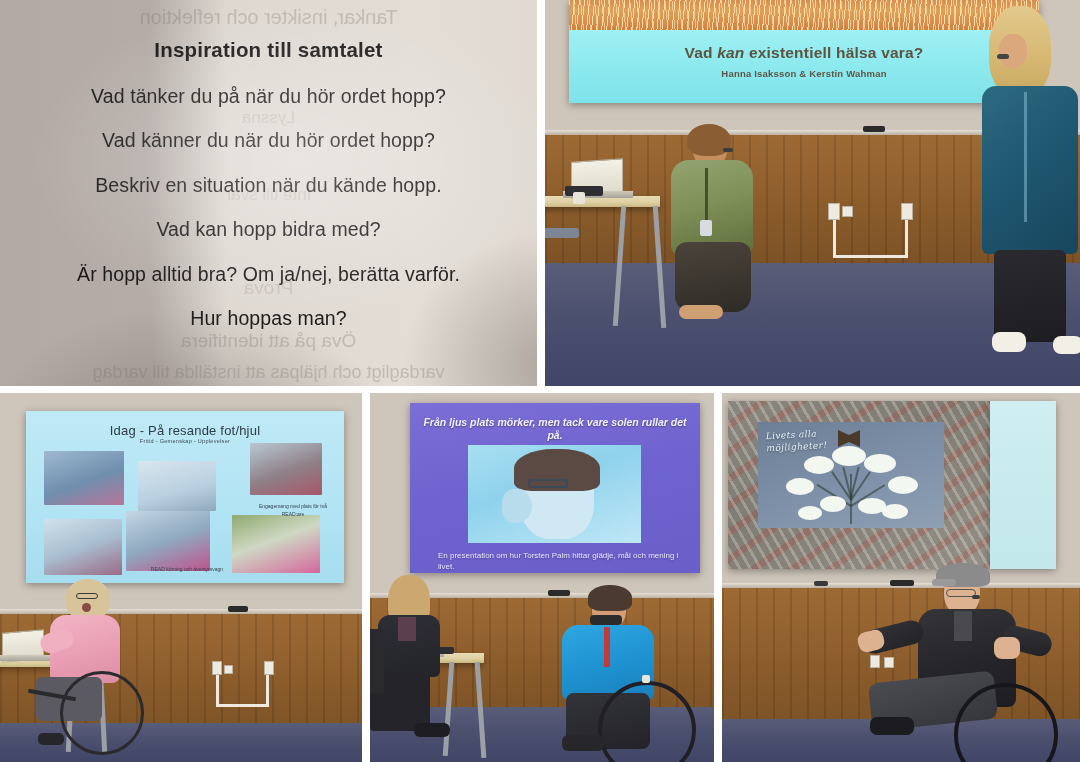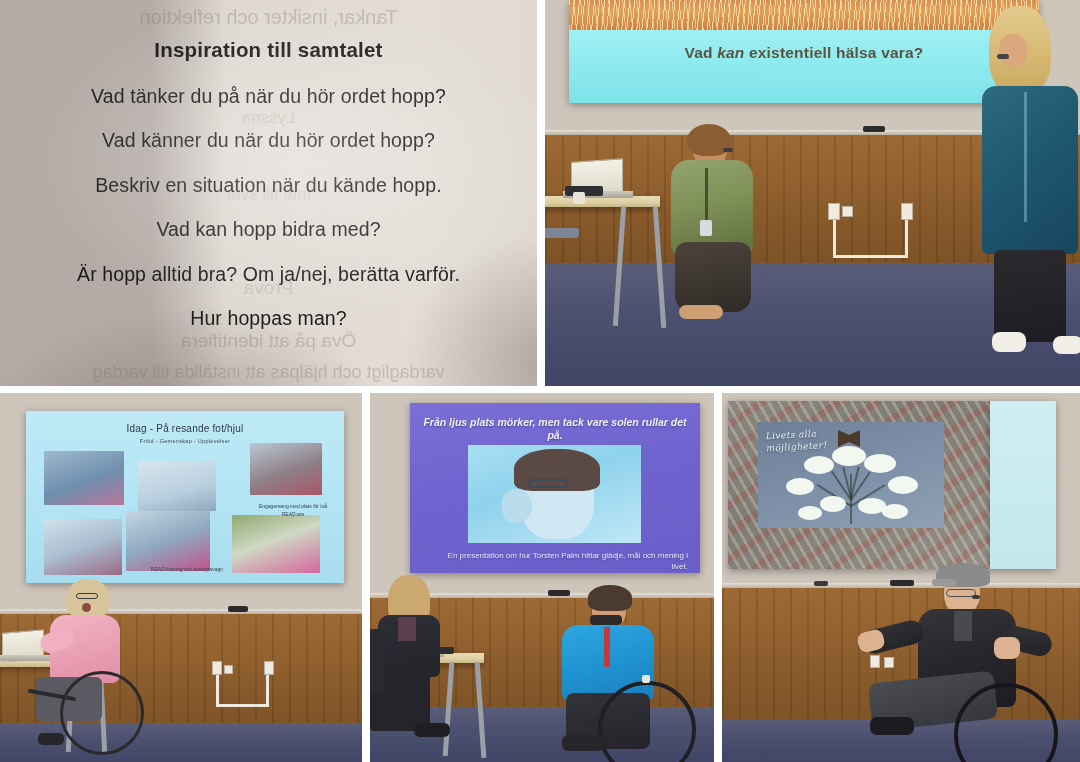--- a/index.html
+++ b/index.html
@@ -118,38 +118,38 @@
     letter-spacing:.2px; }
   #p2-slide-title em { font-style: italic; }
   #p2-slide-sub { position:absolute; left:24px; top:68px; width:470px;
     text-align:center; font-size:9.5px; font-weight:bold; color:#5e5646;
     letter-spacing:.2px; }
 
   
   #p3-slide { left:26px; top:18px; width:318px; height:172px;
     background:linear-gradient(180deg,#bfe9f6 0%, #b2e4f4 55%, #a6ddef 100%); }
   #p3-title { position:absolute; left:0; top:12px; width:100%; text-align:center;
-    font-size:10px; color:#2c3b46; font-weight:500; letter-spacing:.2px; }
+    font-size:13px; color:#2c3b46; font-weight:500; letter-spacing:.2px; }
   #p3-sub { position:absolute; left:0; top:27px; width:100%; text-align:center;
     font-size:5.5px; color:#3a4a55; letter-spacing:.3px; }
   #p3-cap1 { position:absolute; left:222px; top:92px; width:90px; text-align:center;
     font-size:5px; color:#34434e; line-height:1.5; }
   #p3-cap2 { position:absolute; left:96px; top:155px; width:130px; text-align:center;
     font-size:5px; color:#34434e; }
   .ph { position:absolute; border-radius:1px; }
 
   
   #p4-slide { left:40px; top:10px; width:290px; height:170px;
     background:linear-gradient(170deg,#7b6ed6 0%, #6f63cf 45%, #6a5fc9 100%); }
   #p4-title { position:absolute; left:10px; top:13px; width:270px; text-align:center;
     font-size:10.5px; font-style:italic; font-weight:bold; color:#f2f0ff;
     line-height:1.25; text-shadow:0 1px 2px rgba(0,0,0,.35); }
   #p4-photo { position:absolute; left:58px; top:42px; width:173px; height:98px;
     background:linear-gradient(160deg,#a8dff2 0%, #8fd2ec 40%, #bfe7f6 100%); }
-  #p4-sub { position:absolute; left:28px; top:148px; width:250px; text-align:right;
+  #p4-sub { position:absolute; left:28px; top:148px; width:250px; text-align:left;
     font-size:8px; color:#e9e6ff; line-height:1.35;
     text-shadow:0 1px 2px rgba(0,0,0,.3); }
 
   
   #p5-slide { left:6px; top:8px; width:262px; height:168px;
     background:
       repeating-linear-gradient(60deg, rgba(255,255,255,.14) 0 3px, rgba(0,0,0,.10) 3px 9px),
       repeating-linear-gradient(-35deg, rgba(190,60,50,.22) 0 7px, rgba(0,0,0,0) 7px 22px),
       linear-gradient(150deg,#9a968c 0%, #8e8a80 40%, #a5a096 100%);
   }
@@ -199,20 +199,21 @@
     <div class="wall-rail" style="top:130px;"></div>
     <div class="wall-wood" style="top:135px;height:128px;"></div>
     <div class="floor" style="top:263px;height:123px;"></div>
 
     <div class="screen" style="left:24px;top:0;width:470px;height:103px;"></div>
     <div id="p2-grass"></div>
     <div id="p2-slide-band"></div>
     <div id="p2-slide-title">
       <span>Vad </span><em>kan</em><span> existentiell hälsa vara?</span>
     </div>
+    <div id="p2-slide-sub">Hanna Isaksson &amp; Kerstin Wahman</div>
 
     <div style="position:absolute;left:318px;top:126px;width:22px;height:6px;background:#2b2b2b;border-radius:2px;"></div>
 
     <div class="table" style="left:-10px;top:196px;width:125px;height:11px;"></div>
     <div class="table-leg" style="left:72px;top:206px;height:120px;transform:rotate(4deg);"></div>
     <div class="table-leg" style="left:112px;top:206px;height:122px;transform:rotate(-4deg);"></div>
     <div class="laptop-screen" style="left:26px;top:160px;width:52px;height:37px;transform:skewY(-4deg);"></div>
     <div class="laptop-base" style="left:18px;top:191px;width:70px;height:7px;"></div>
     <div style="position:absolute;left:20px;top:186px;width:38px;height:10px;background:#2f2f33;border-radius:2px;"></div>
     <div style="position:absolute;left:28px;top:192px;width:12px;height:12px;background:#e8e4da;border-radius:2px;"></div>

